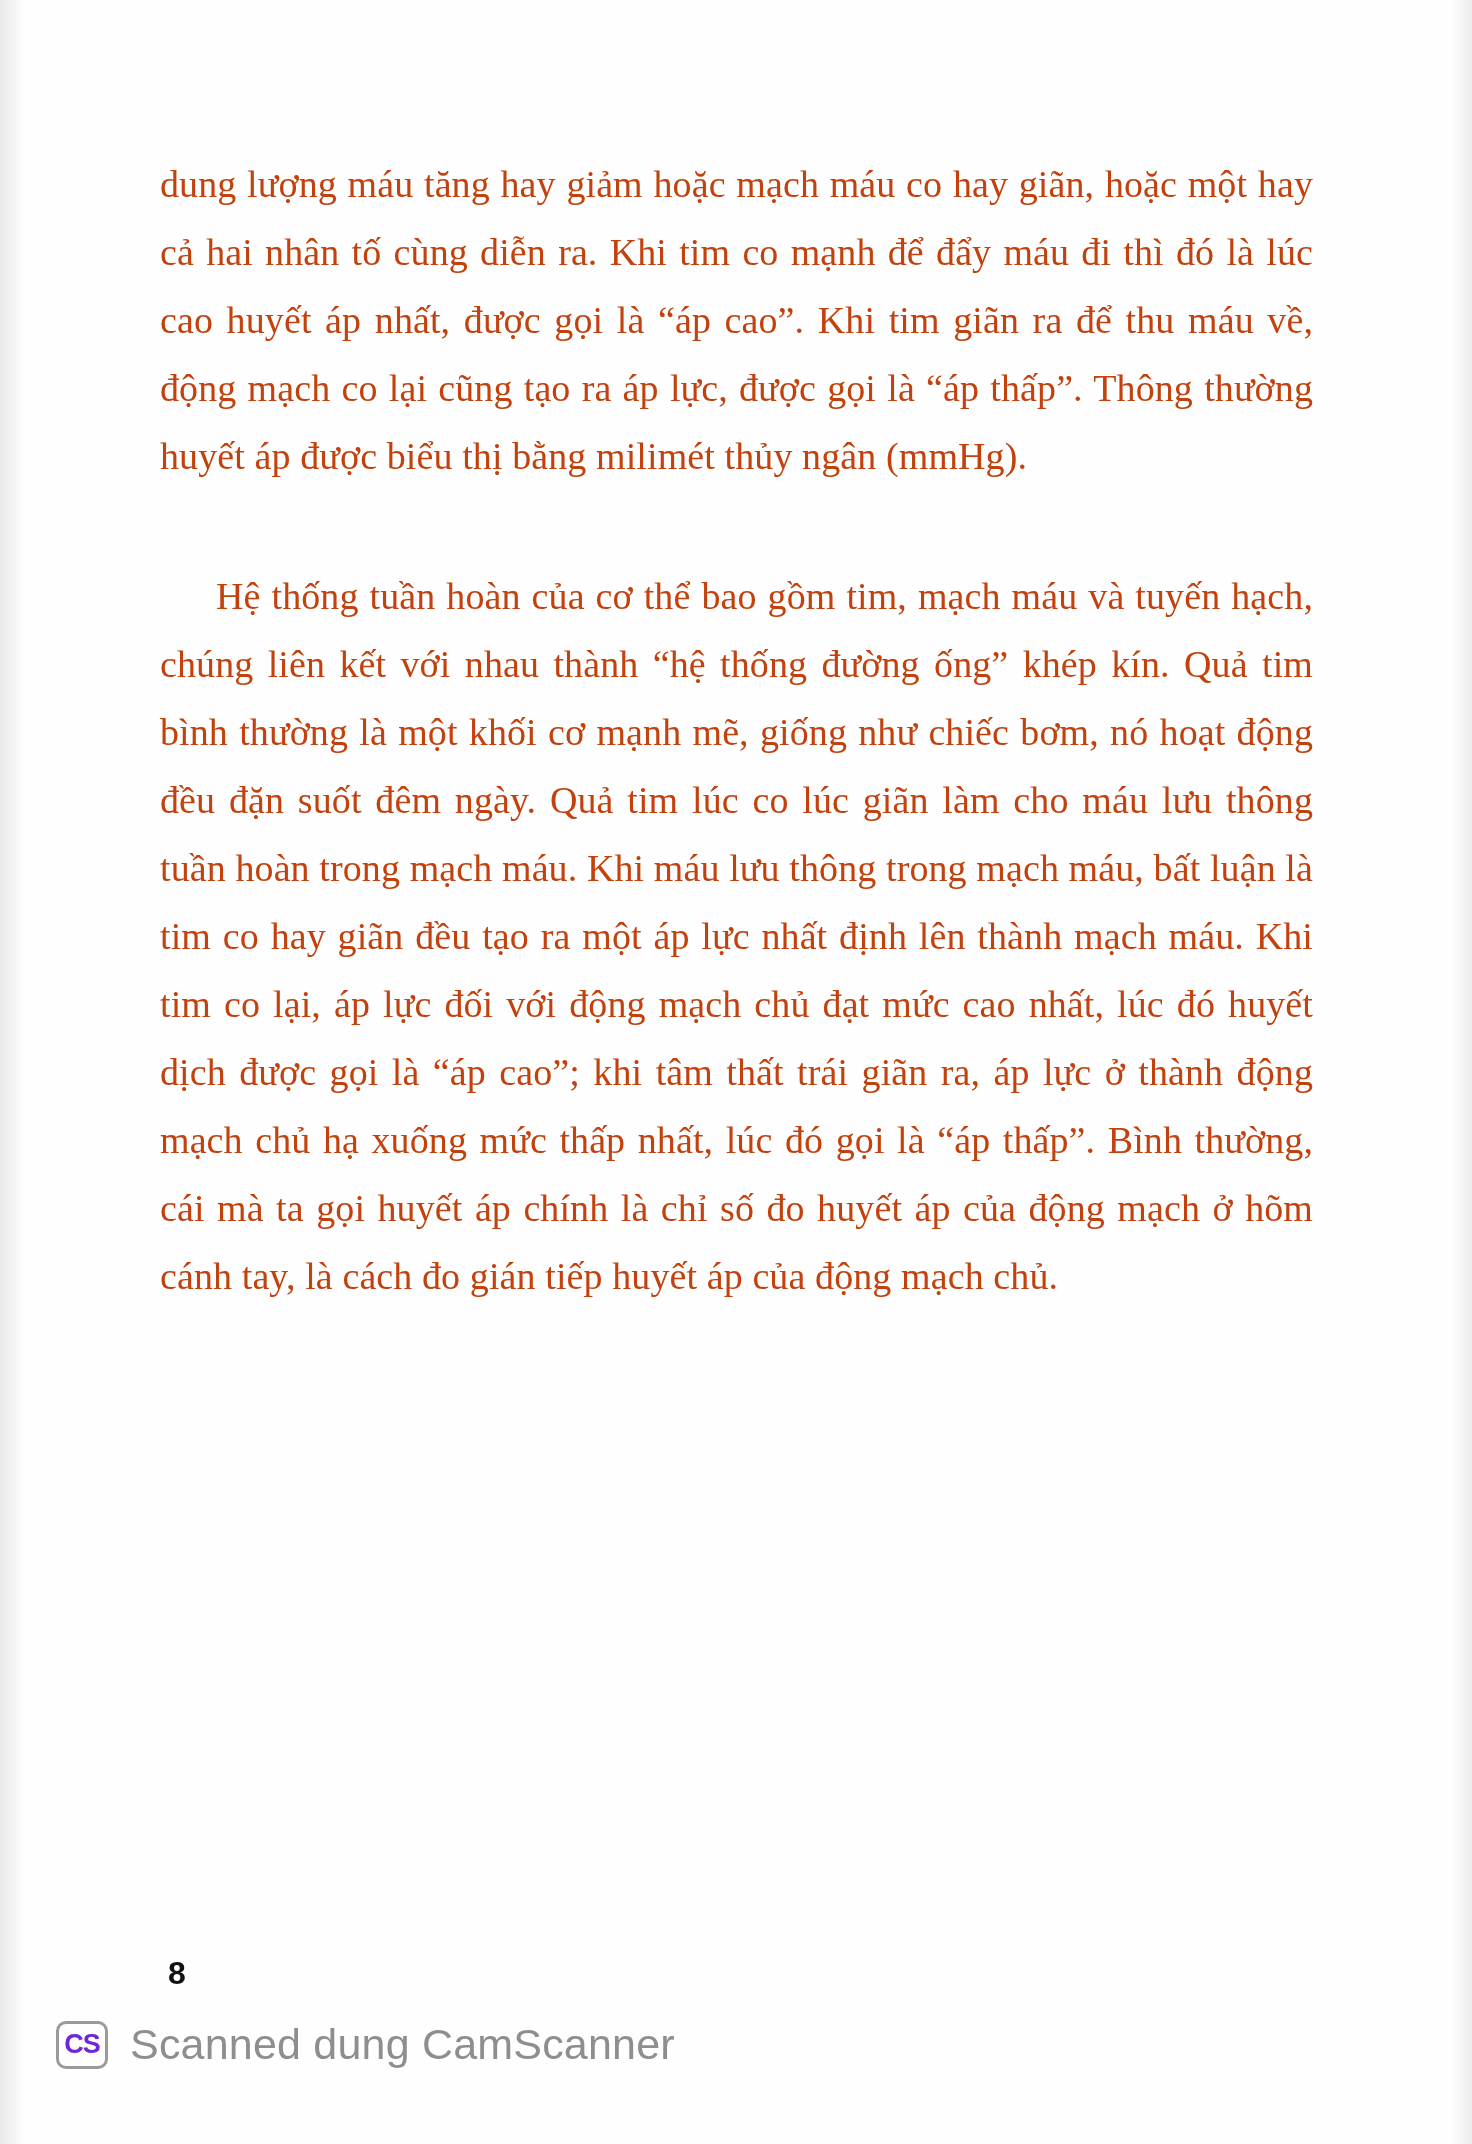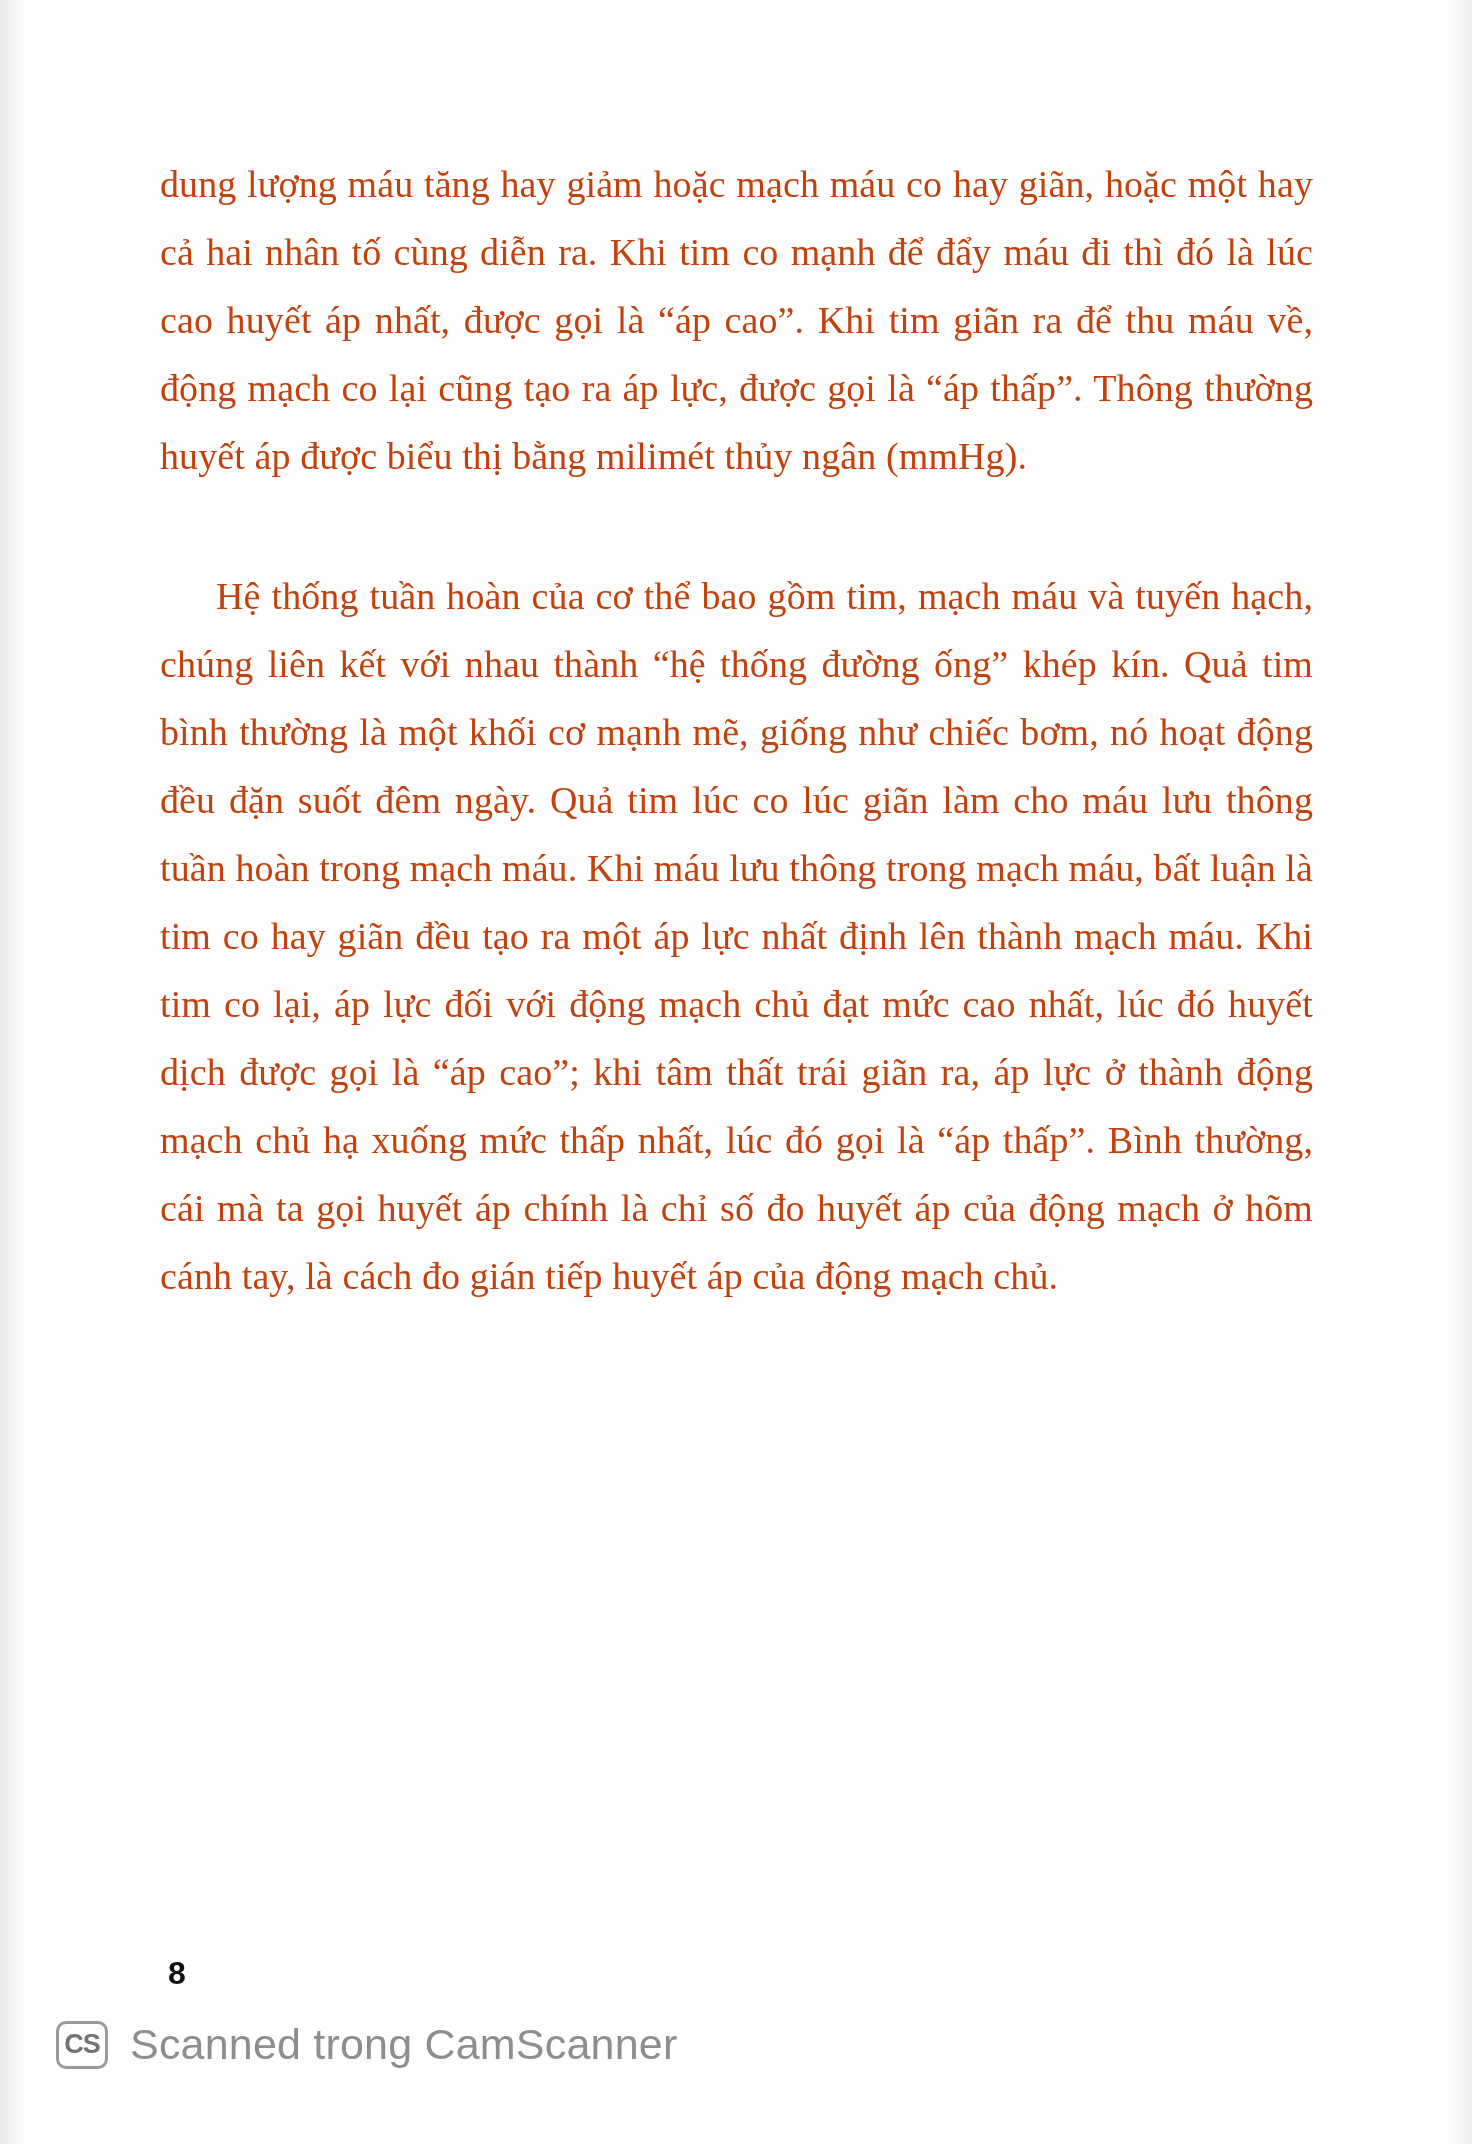--- a/index.html
+++ b/index.html
@@ -68,21 +68,21 @@
     top: 2020px;
     display: flex;
     align-items: center;
     gap: 22px;
   }
   .cs-badge {
     width: 52px;
     height: 48px;
     border: 3px solid #9a9a9a;
     border-radius: 10px;
-    color: #737373;
+    color: #6d28d9;
     font-family: "Liberation Sans", sans-serif;
     font-size: 27px;
     font-weight: bold;
     display: flex;
     align-items: center;
     justify-content: center;
     letter-spacing: -1px;
     box-sizing: border-box;
   }
   .cs-text {
@@ -127,16 +127,16 @@
 
     <div class="spacer-sm"></div>
 
 
   </div>
 
   <div class="page-number">8</div>
 
   <div class="watermark">
     <div class="cs-badge">CS</div>
-    <div class="cs-text">Scanned trong CamScanner</div>
+    <div class="cs-text">Scanned dung CamScanner</div>
   </div>
 
 </div>
 
 </body></html>

